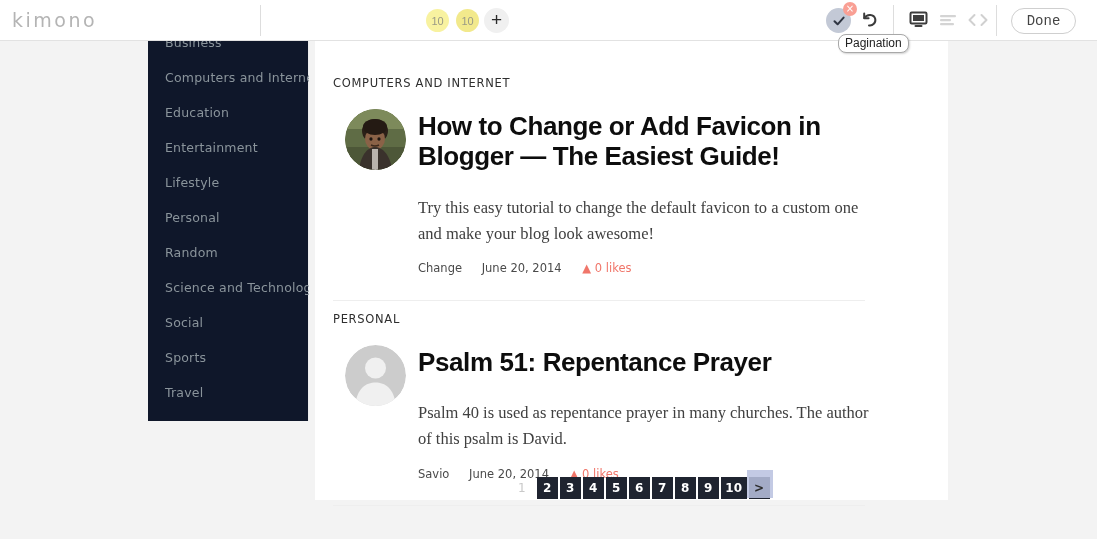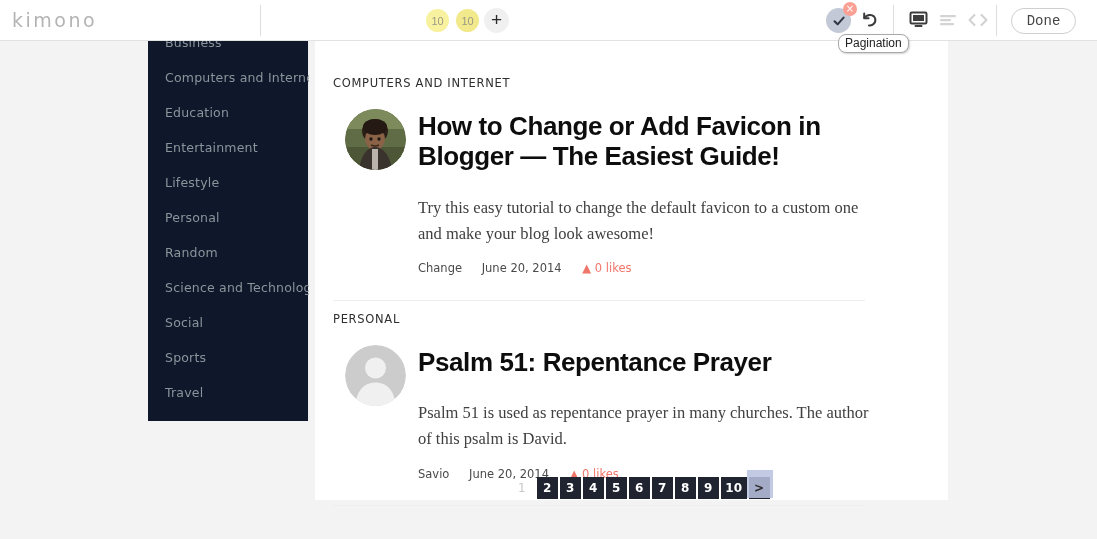--- a/index.html
+++ b/index.html
@@ -526,21 +526,21 @@
       <div class="avatar" style="top:345px">
         <svg width="61" height="61" viewBox="0 0 61 61">
           <circle cx="30.5" cy="30.5" r="30.5" fill="#cccccc"></circle>
           <circle cx="30.5" cy="23" r="10.5" fill="#f0f0f0"></circle>
           <path d="M10 61 C12 43 21 37.5 30.5 37.5 C40 37.5 49 43 51 61 Z" fill="#f0f0f0"></path>
         </svg>
       </div>
 
       <div class="article-title" style="top:347px">Psalm 51: Repentance Prayer</div>
 
-      <div class="article-excerpt" style="top:400px">Psalm 51 is used as repentance prayer in many churches. The author of this psalm is David.</div>
+      <div class="article-excerpt" style="top:400px">Psalm 40 is used as repentance prayer in many churches. The author of this psalm is David.</div>
 
       <div class="article-meta" style="top:467px">
         <span class="meta-author">Savio</span>
         <span class="meta-date">June 20, 2014</span>
         <span class="meta-likes">▲ 0 likes</span>
       </div>
 
       <div class="article-divider" style="top:505px"></div>
     </div>
 

